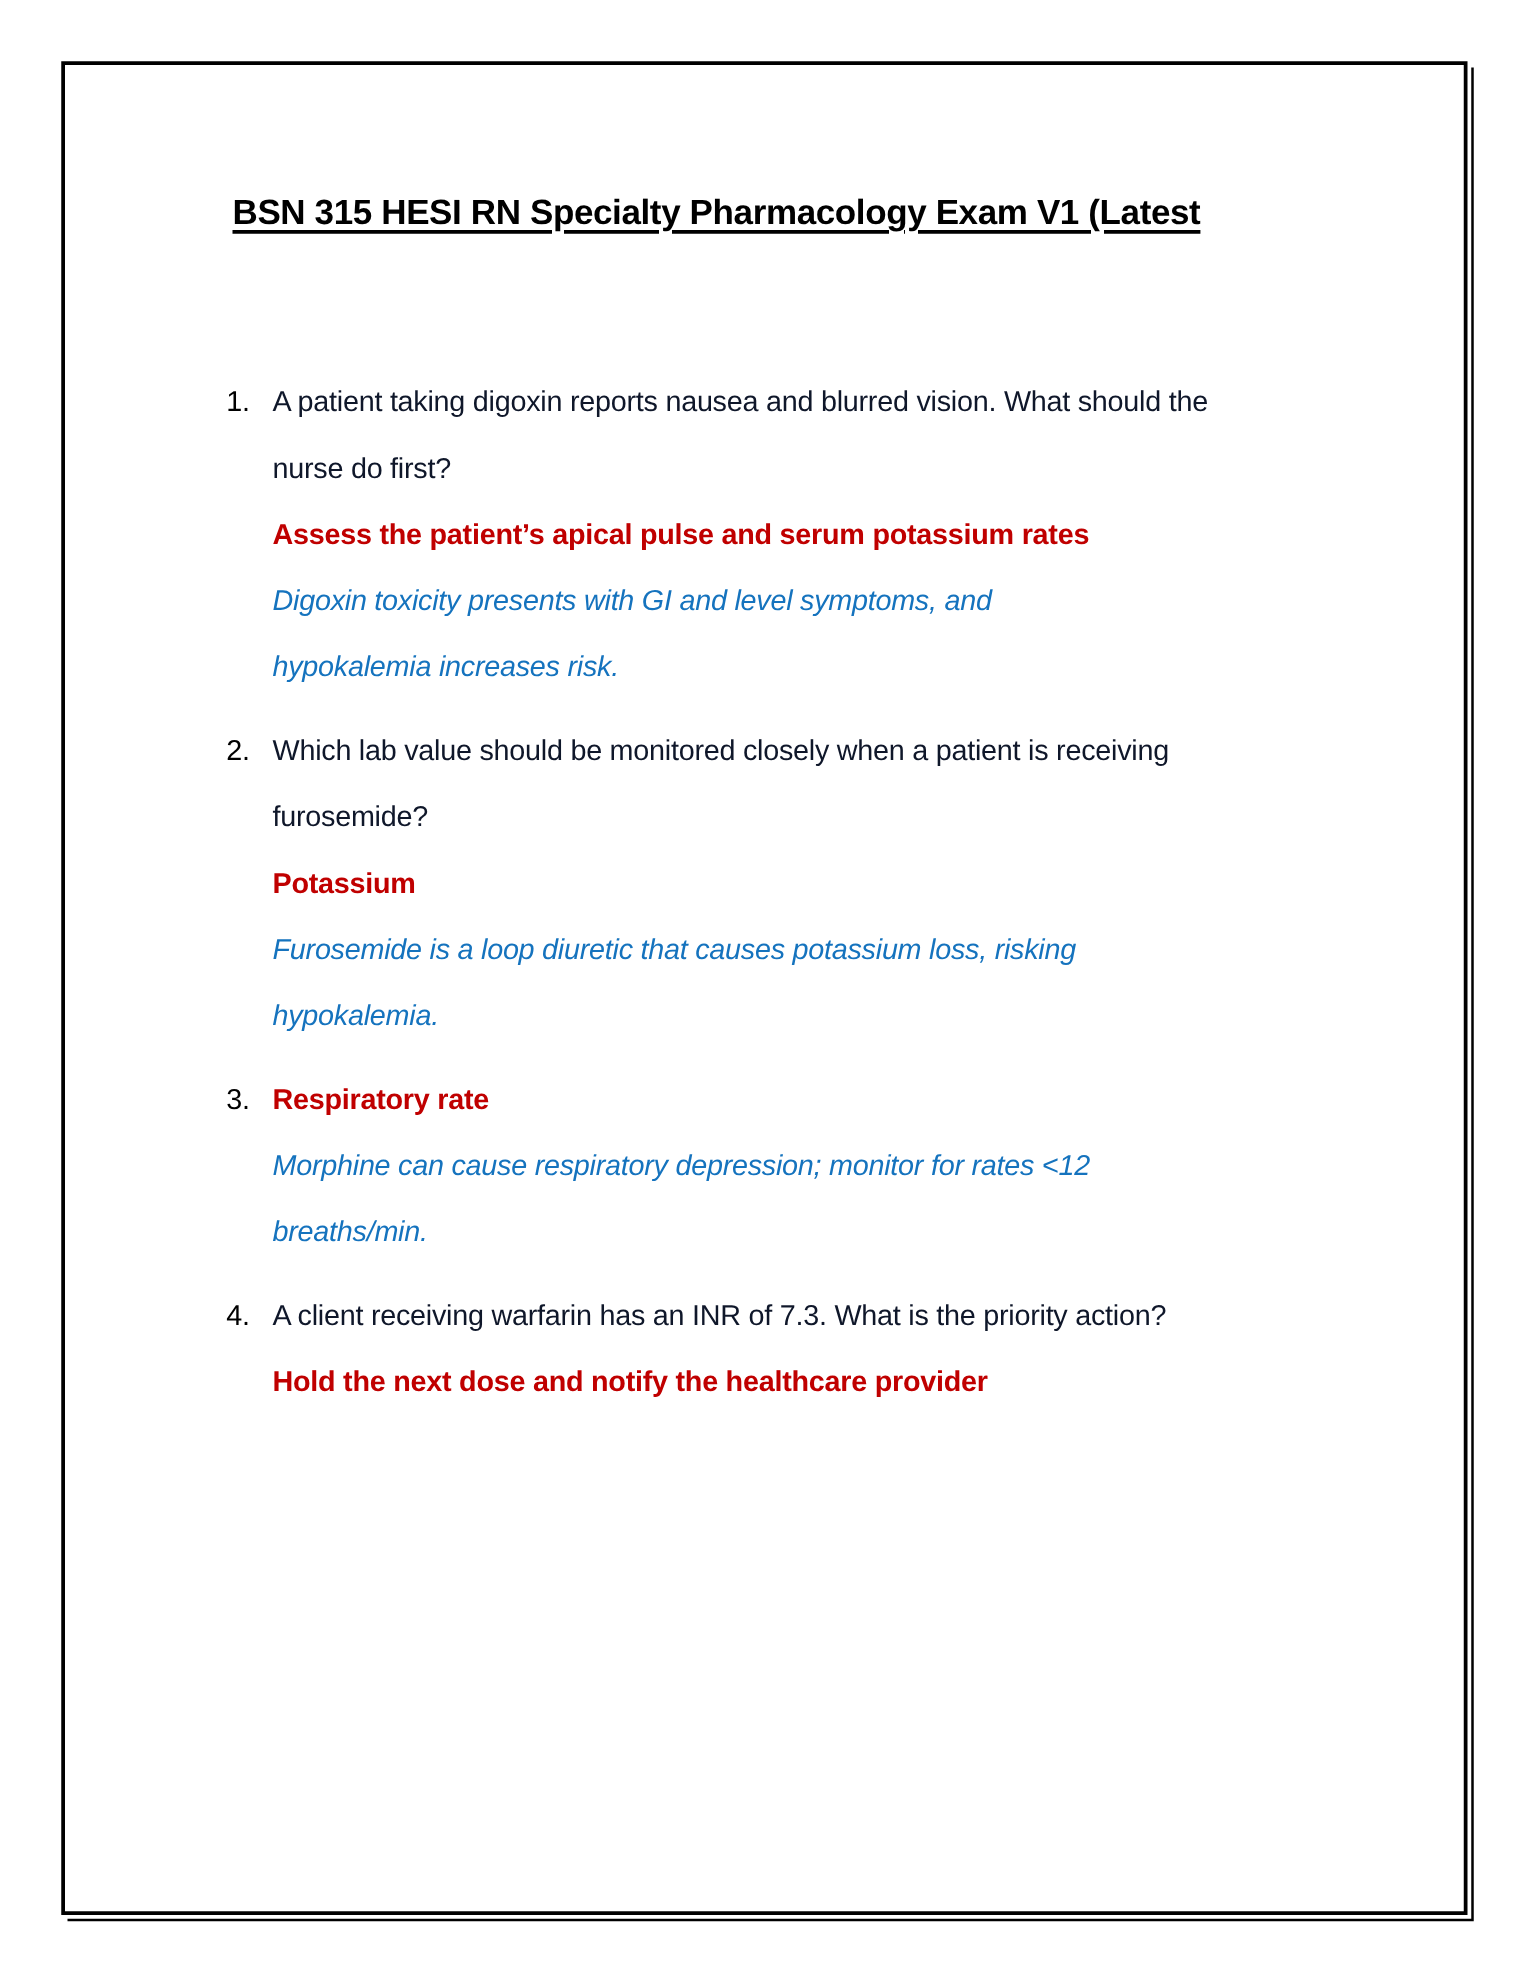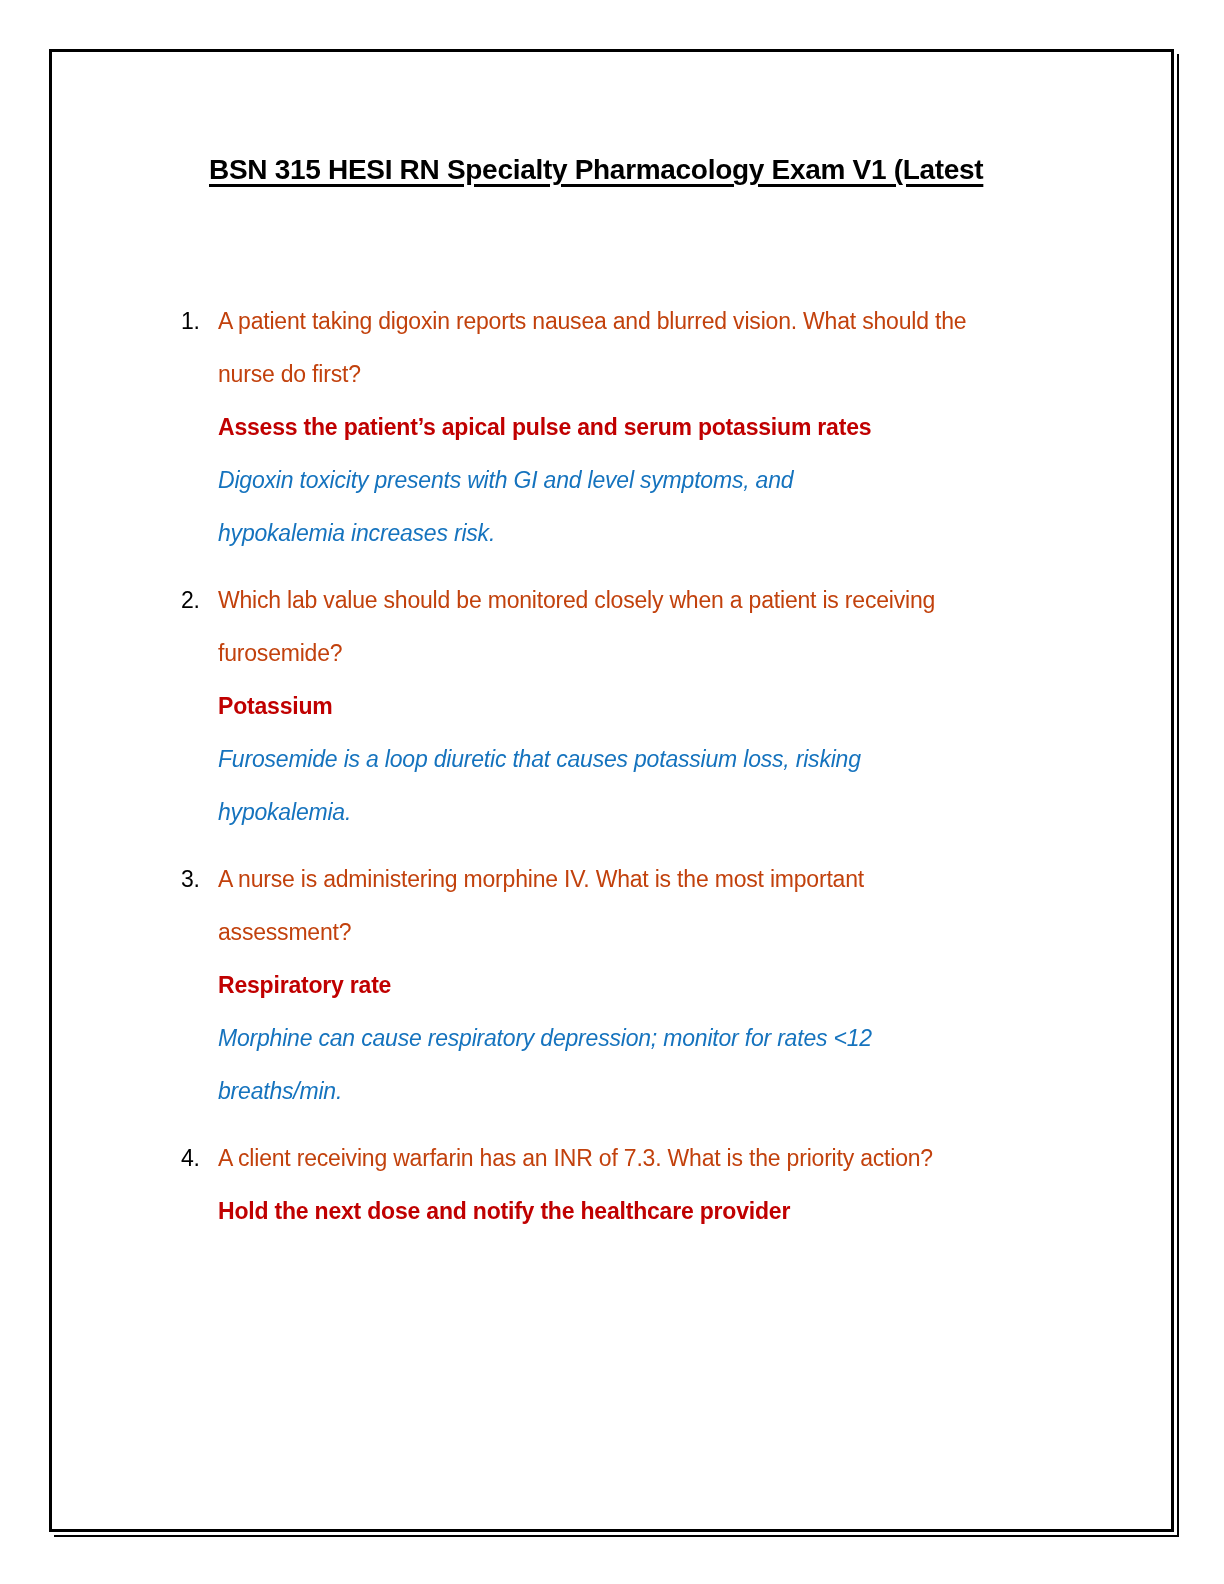--- a/index.html
+++ b/index.html
@@ -36,38 +36,38 @@
     line-height: 66px;
     letter-spacing: -0.3px;
   }
   .title-line {
     padding-left: 32px;
     text-decoration: underline;
     text-decoration-thickness: 2.5px;
     text-underline-offset: 5px;
     white-space: nowrap;
   }
-  .title-line.first { padding-left: 0; margin-left: 23px; }
+  .title-line.first { padding-left: 0; }
   .qlist { margin: 0; padding: 0; }
   .qitem {
     display: flex;
     margin-bottom: 14px;
     font-size: 23px;
     line-height: 53px;
     letter-spacing: -0.2px;
   }
   .qnum {
     flex: none;
     width: 37px;
     color: #000000;
   }
   .qbody { flex: 1 1 auto; min-width: 0; }
   .qtext {
     white-space: pre-line;
-    color: #c2410c;
+    color: #0f172a;
   }
   .answer {
     color: var(--answer-red, #c00000);
     font-weight: bold;
     white-space: pre-line;
   }
   .rationale {
     color: var(--rationale-blue, #1573be);
     font-style: italic;
     white-space: pre-line;
@@ -103,22 +103,20 @@
 furosemide?</div>
           <div class="answer">Potassium</div>
           <div class="rationale">Furosemide is a loop diuretic that causes potassium loss, risking
 hypokalemia.</div>
         </div>
       </div>
 
       <div class="qitem">
         <div class="qnum">3.</div>
         <div class="qbody">
-          <div class="qtext">A nurse is administering morphine IV. What is the most important
-assessment?</div>
           <div class="answer">Respiratory rate</div>
           <div class="rationale">Morphine can cause respiratory depression; monitor for rates &lt;12
 breaths/min.</div>
         </div>
       </div>
 
       <div class="qitem">
         <div class="qnum">4.</div>
         <div class="qbody">
           <div class="qtext">A client receiving warfarin has an INR of 7.3. What is the priority action?</div>

